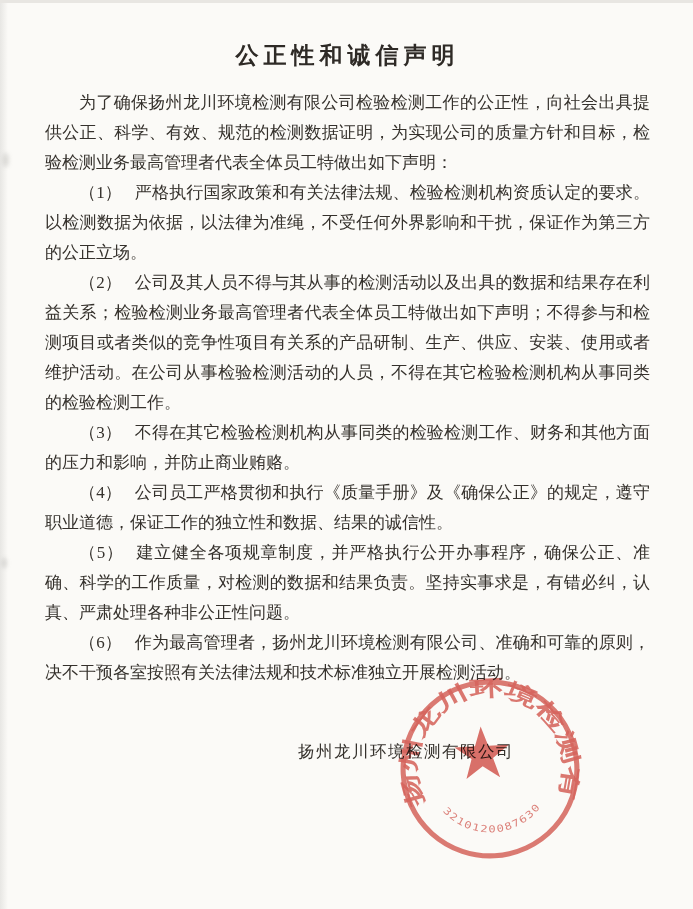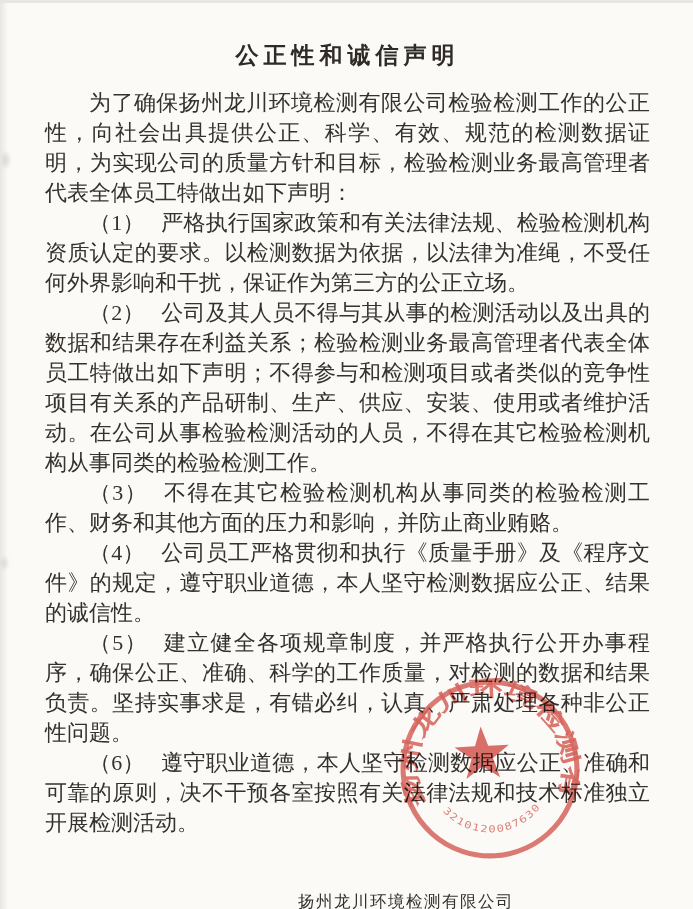--- a/index.html
+++ b/index.html
@@ -36,21 +36,21 @@
     margin: 0 0 17px 0;
     text-align: center;
     font-size: 23px;
     font-weight: bold;
     letter-spacing: 5px;
     color: #2e2a26;
     line-height: 30px;
   }
   .para {
     margin: 0;
-    font-size: 22px;
+    font-size: 17px;
     line-height: 30px;
     text-align: justify;
     text-indent: 2em;
     color: #35312c;
   }
   .para .num { margin-right: 0.75em; }
   .signature {
     margin-top: 49px;
     text-align: right;
     padding-right: 136px;
@@ -85,25 +85,25 @@
   <h1 class="title">公正性和诚信声明</h1>
 
   <p class="para">为了确保扬州龙川环境检测有限公司检验检测工作的公正性，向社会出具提供公正、科学、有效、规范的检测数据证明，为实现公司的质量方针和目标，检验检测业务最高管理者代表全体员工特做出如下声明：</p>
 
   <p class="para"><span class="num">（1）</span><span>严格执行国家政策和有关法律法规、检验检测机构资质认定的要求。以检测数据为依据，以法律为准绳，不受任何外界影响和干扰，保证作为第三方的公正立场。</span></p>
 
   <p class="para"><span class="num">（2）</span><span>公司及其人员不得与其从事的检测活动以及出具的数据和结果存在利益关系；检验检测业务最高管理者代表全体员工特做出如下声明；不得参与和检测项目或者类似的竞争性项目有关系的产品研制、生产、供应、安装、使用或者维护活动。在公司从事检验检测活动的人员，不得在其它检验检测机构从事同类的检验检测工作。</span></p>
 
   <p class="para"><span class="num">（3）</span><span>不得在其它检验检测机构从事同类的检验检测工作、财务和其他方面的压力和影响，并防止商业贿赂。</span></p>
 
-  <p class="para"><span class="num">（4）</span><span>公司员工严格贯彻和执行《质量手册》及《程序文件》的规定，遵守职业道德，本人坚守检测数据应公正、结果的诚信性。</span></p>
+  <p class="para"><span class="num">（4）</span><span>公司员工严格贯彻和执行《质量手册》及《确保公正》的规定，遵守职业道德，保证工作的独立性和数据、结果的诚信性。</span></p>
 
   <p class="para"><span class="num">（5）</span><span>建立健全各项规章制度，并严格执行公开办事程序，确保公正、准确、科学的工作质量，对检测的数据和结果负责。坚持实事求是，有错必纠，认真、严肃处理各种非公正性问题。</span></p>
 
-  <p class="para"><span class="num">（6）</span><span>遵守职业道德，本人坚守检测数据应公正、准确和可靠的原则，决不干预各室按照有关法律法规和技术标准独立开展检测活动。</span></p>
+  <p class="para"><span class="num">（6）</span><span>作为最高管理者，扬州龙川环境检测有限公司、准确和可靠的原则，决不干预各室按照有关法律法规和技术标准独立开展检测活动。</span></p>
 
   <div class="signature">扬州龙川环境检测有限公司</div>
 
   <div class="seal">
     <svg viewBox="0 0 180 180" xmlns="http://www.w3.org/2000/svg">
       <circle cx="90" cy="90" r="85" fill="none" stroke-width="5" stroke="#d0433b" stroke-opacity="0.85"></circle>
       <path id="sealTopArc" d="M 24.7 120.4 A 72 72 0 1 1 155.3 120.4" fill="none"></path>
       <text class="arc-name" fill="#d0433b" fill-opacity="0.88">
         <textPath href="#sealTopArc" startOffset="0" textLength="386" lengthAdjust="spacingAndGlyphs">扬州龙川环境检测有限公司</textPath>
       </text>

